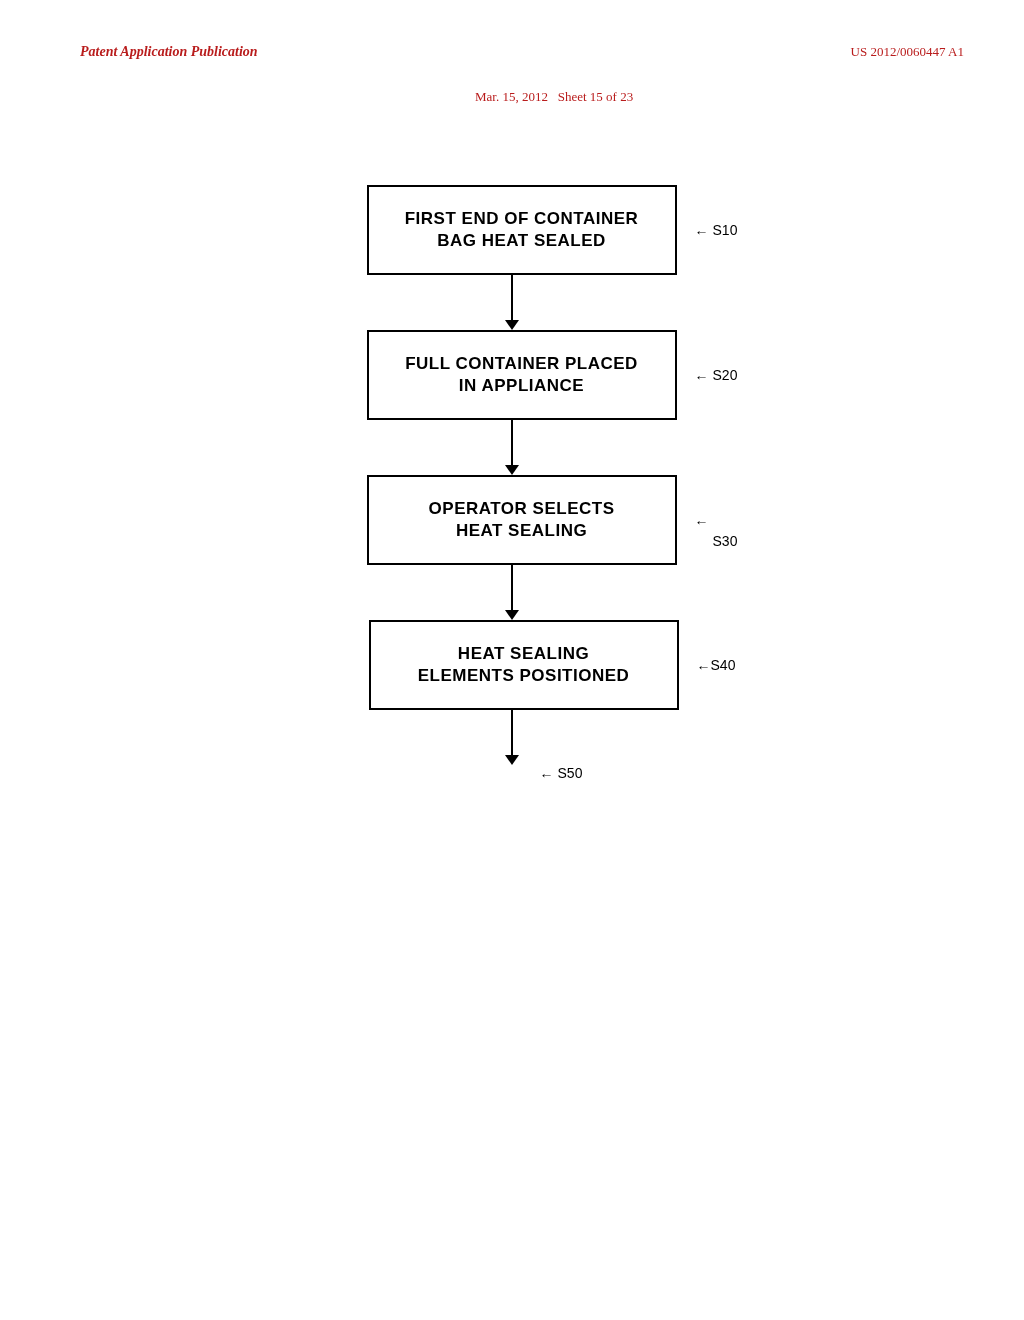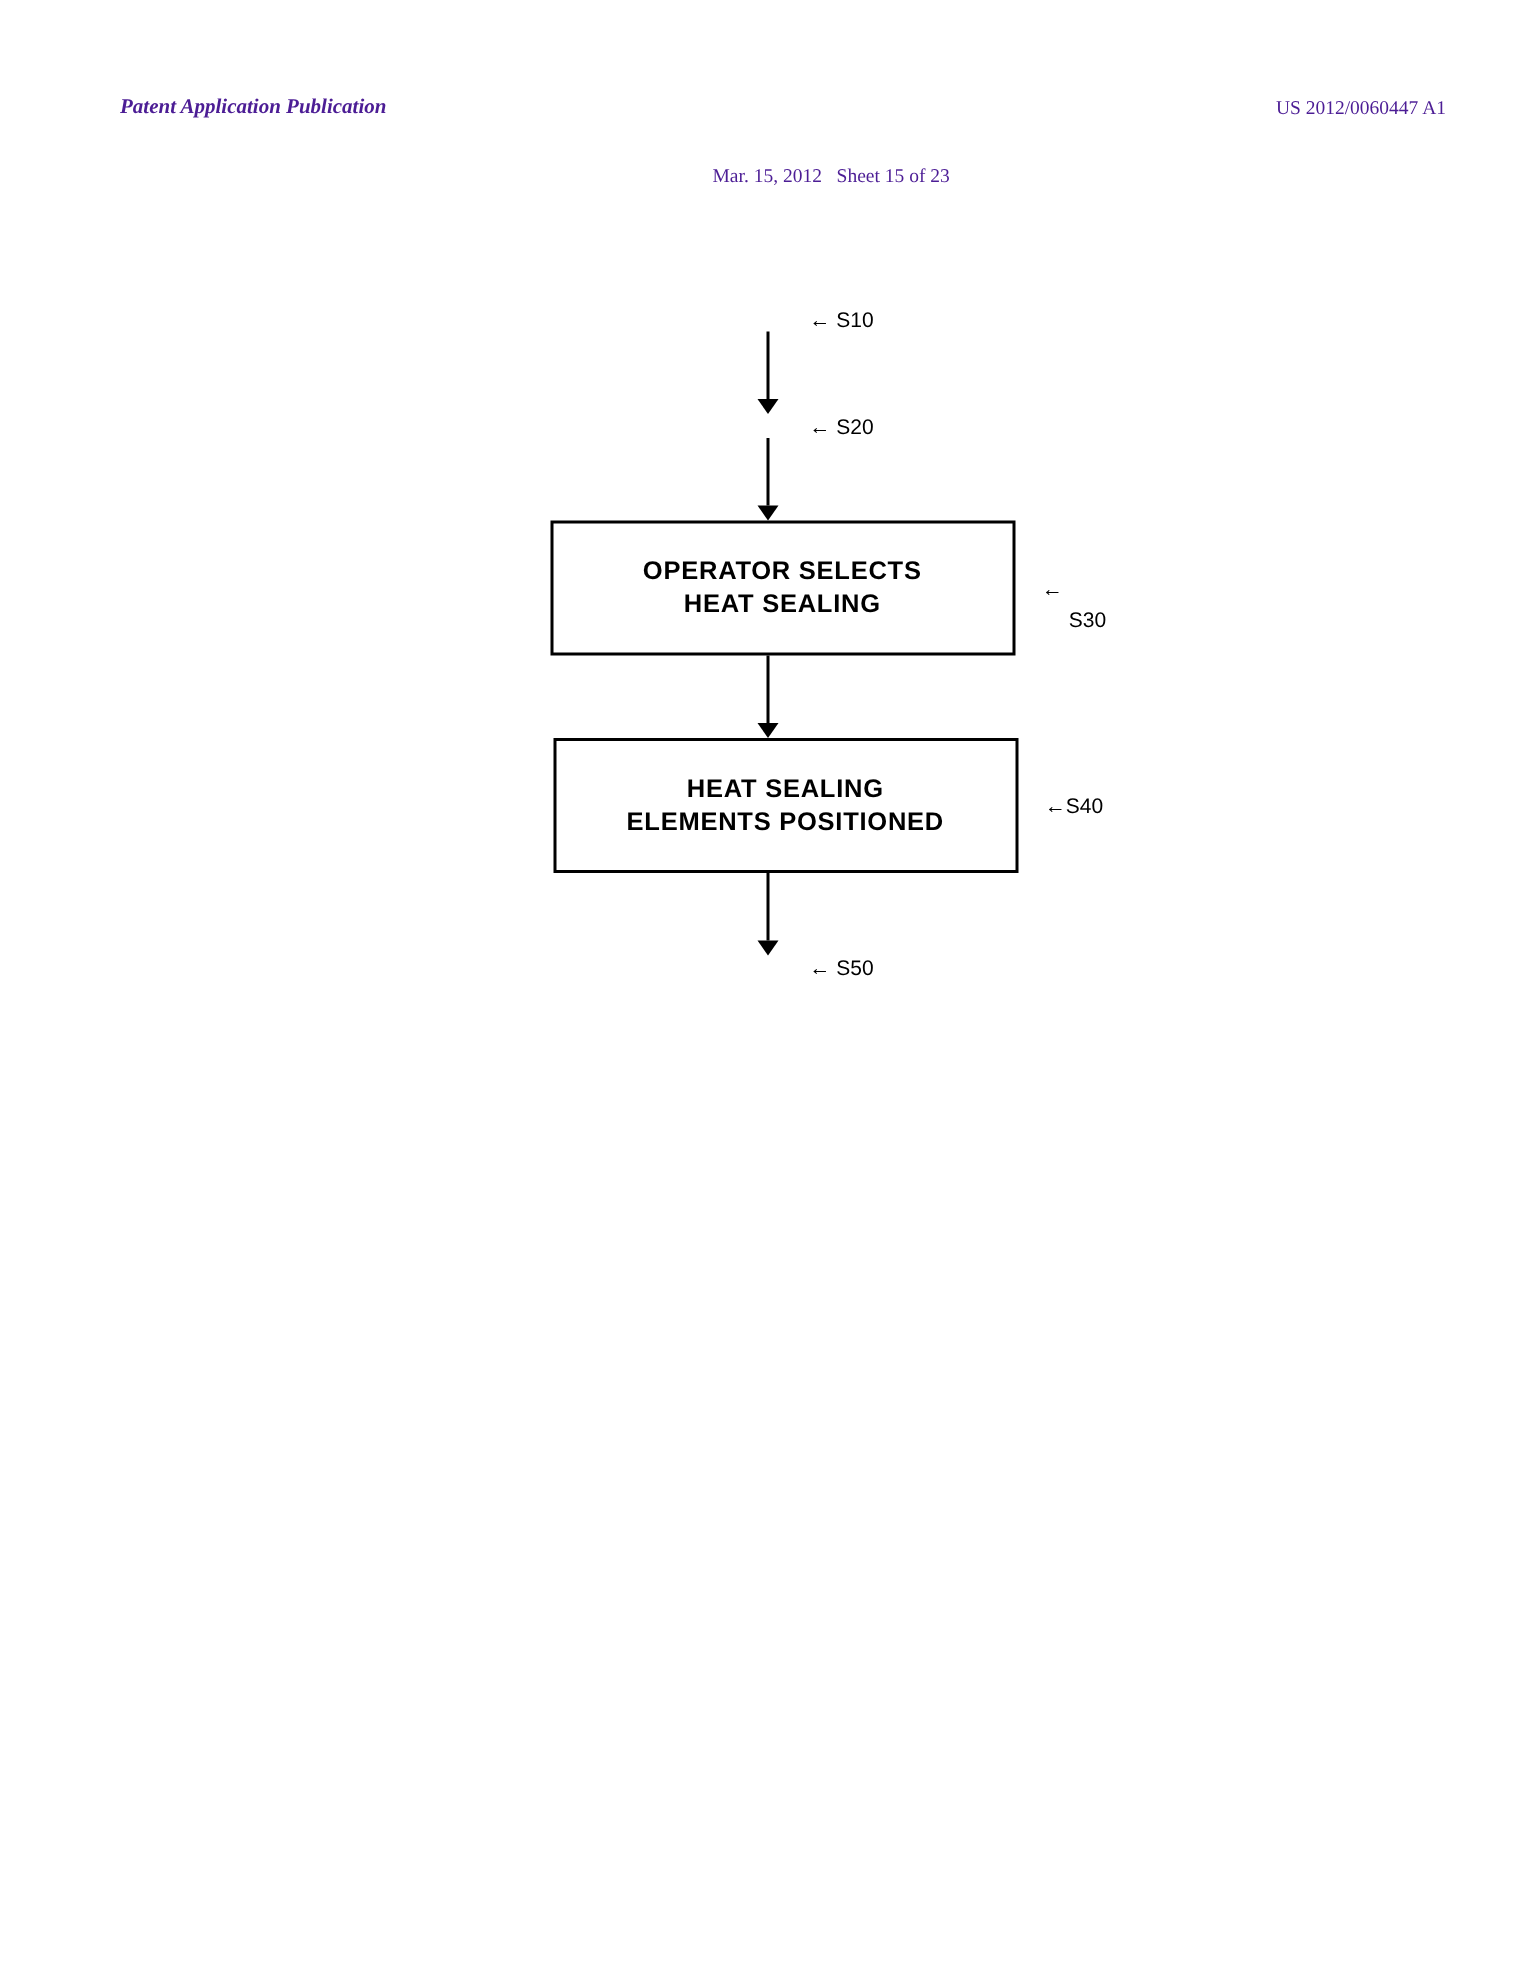--- a/index.html
+++ b/index.html
@@ -14,23 +14,23 @@
       background: #ffffff;
       font-family: 'Times New Roman', Times, serif;
       position: relative;
       overflow: hidden;
     }
 
     .page-header {
       display: flex;
       justify-content: space-between;
       align-items: flex-start;
-      padding: 64px 60px 20px 80px;
+      padding: 44px 60px 20px 80px;
       font-size: 14px;
-      color: #4c1d95;
+      color: #b91c1c;
     }
 
     .header-left {
       font-weight: bold;
       font-style: italic;
     }
 
     .header-center {
       text-align: center;
       font-size: 13px;
@@ -132,33 +132,45 @@
     <span>Sheet 15 of 23</span>
   </div>
   <div class="header-right">US 2012/0060447 A1</div>
 </div>
 
 <div class="diagram-container">
   <div class="flow-wrapper">
 
     <div class="step-row">
       <div class="label-placeholder"></div>
+      <div class="flow-box">
+        <span>
+          <span>FIRST END OF CONTAINER</span><br>
+          <span>BAG HEAT SEALED</span>
+        </span>
+      </div>
       <div class="step-label">
         <span>←</span>
         <span style="margin-left:4px;text-align:right;">S10</span>
       </div>
     </div>
 
     <div class="arrow-connector">
       <div class="line"></div>
       <div class="arrowhead"></div>
     </div>
 
     <div class="step-row">
       <div class="label-placeholder"></div>
+      <div class="flow-box">
+        <span>
+          <span>FULL CONTAINER PLACED</span><br>
+          <span>IN APPLIANCE</span>
+        </span>
+      </div>
       <div class="step-label">
         <span>←</span>
         <span style="margin-left:4px;">S20</span>
       </div>
     </div>
 
     <div class="arrow-connector">
       <div class="line"></div>
       <div class="arrowhead"></div>
     </div>

